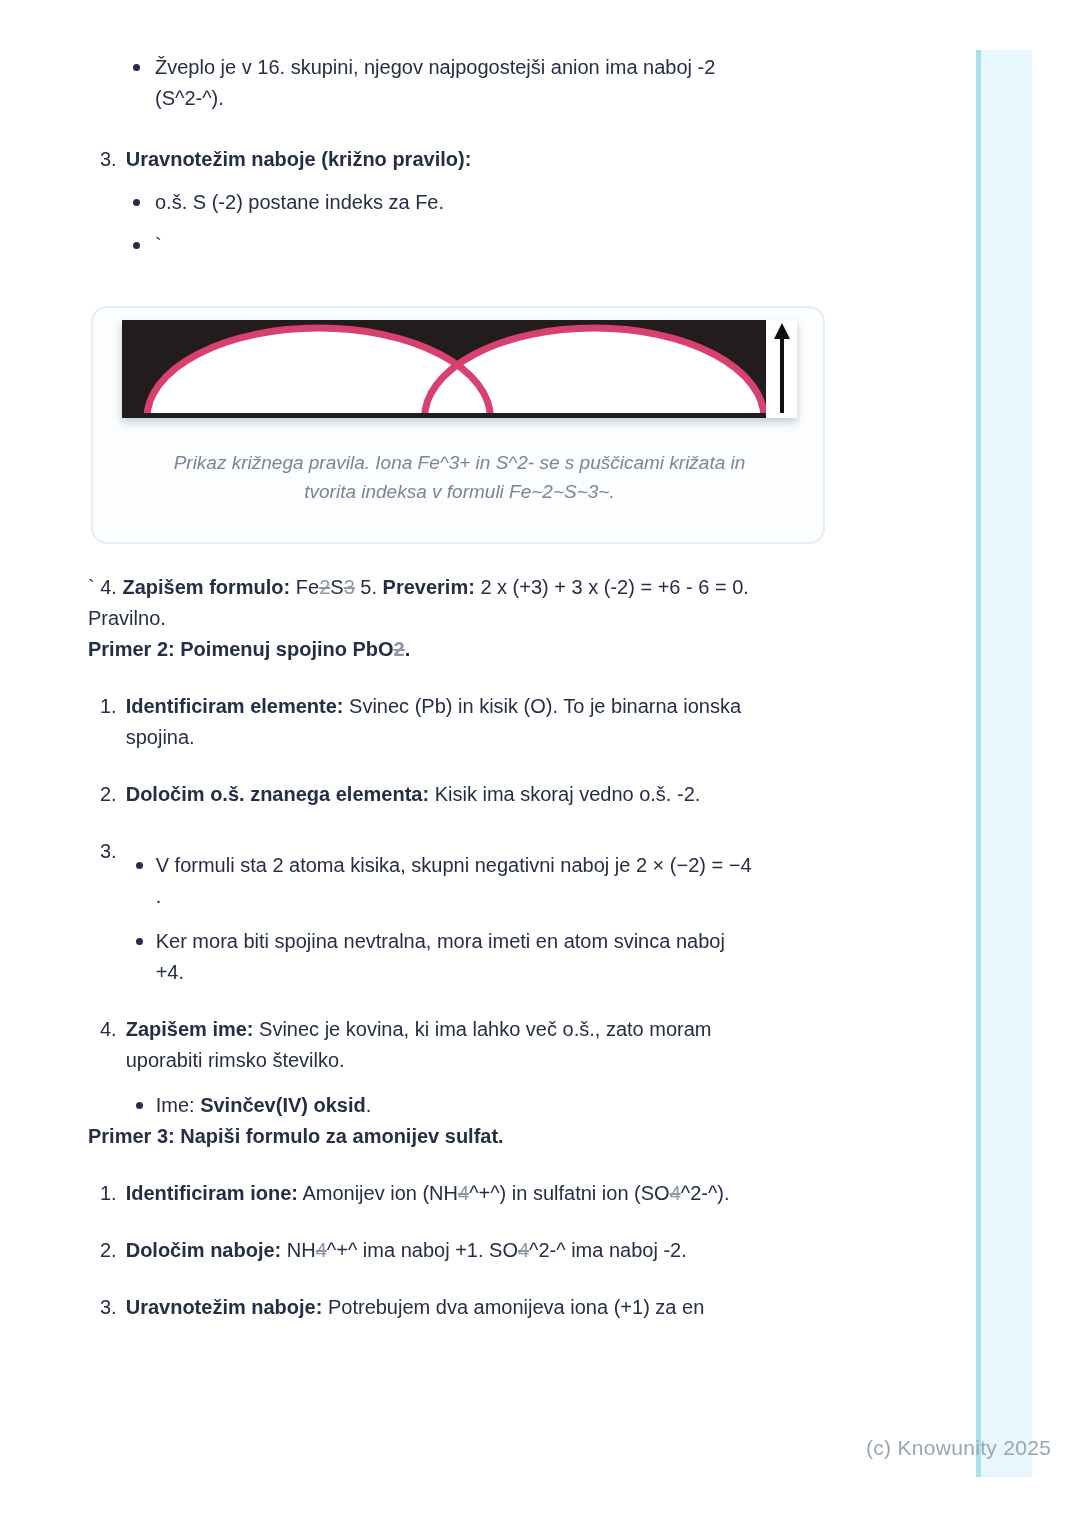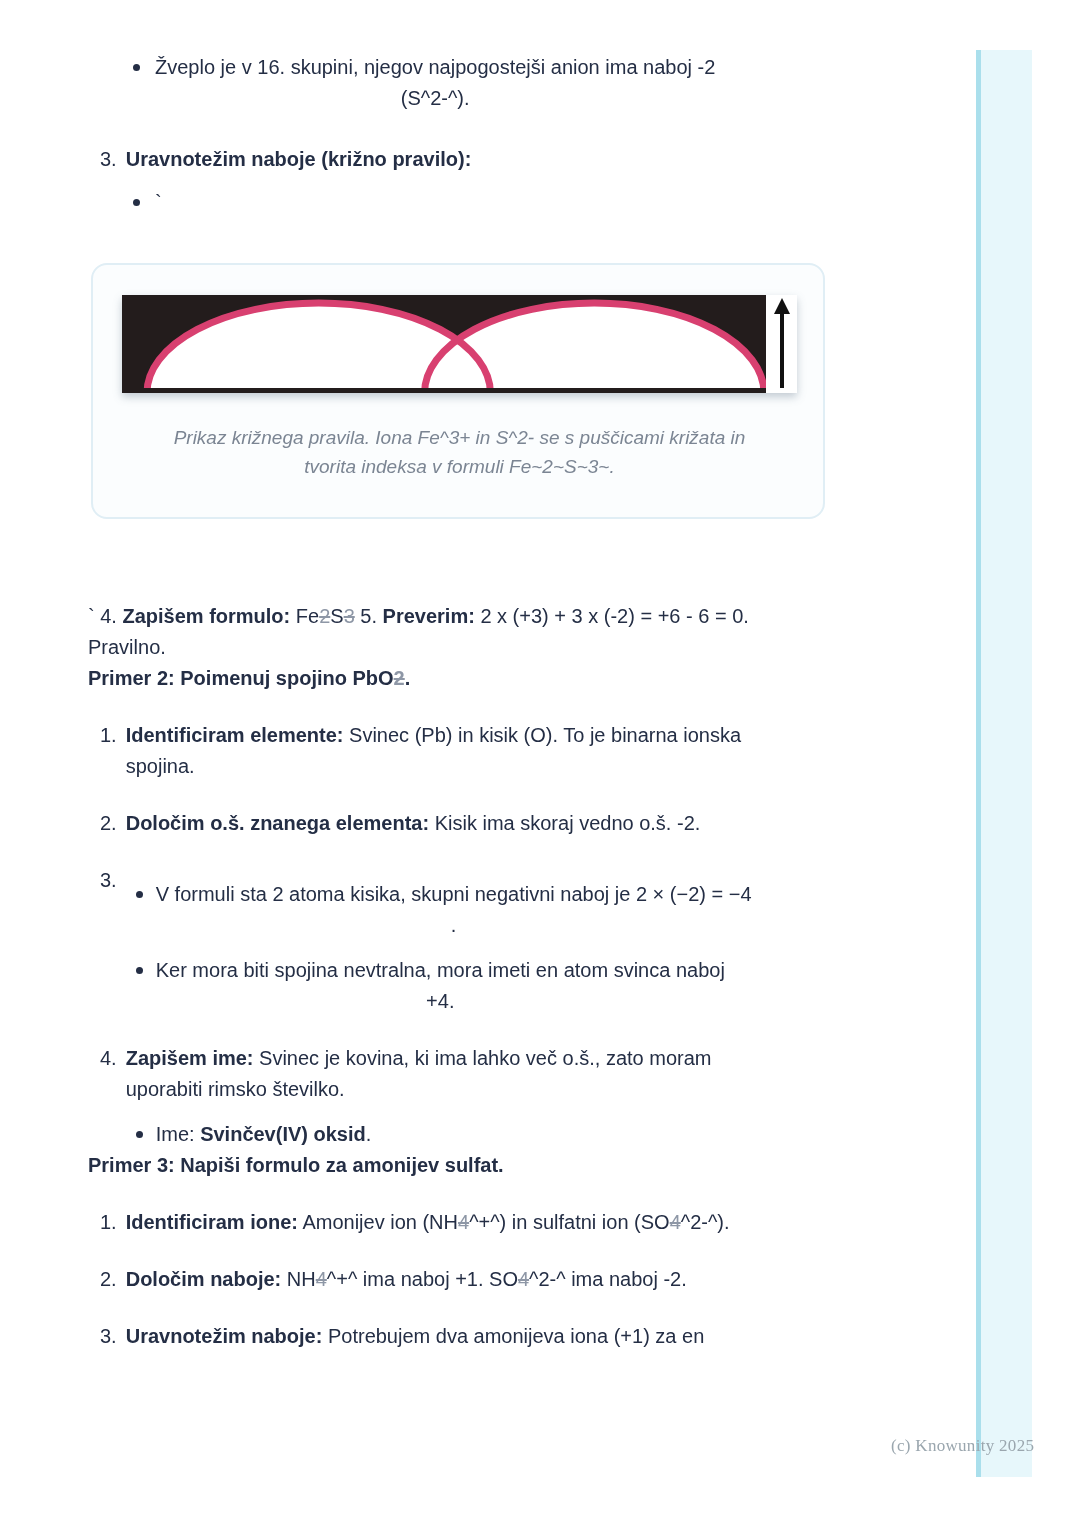--- a/index.html
+++ b/index.html
@@ -10,77 +10,81 @@
   *{box-sizing:border-box;}
   html,body{margin:0;padding:0;}
   body{
     width:1080px;height:1528px;position:relative;overflow:hidden;background:#ffffff;
     font-family:"Liberation Sans",sans-serif;color:var(--text);
   }
   .doc{position:absolute;left:88px;top:52px;width:748px;font-size:20px;line-height:31px;}
   .b{font-weight:bold;}
   .strike{color:var(--strike);text-decoration:line-through;}
   
-  .ul{margin:0;text-align:center;}
+  .ul{margin:0;}
   .ul .li{display:flex;margin:12px 0 0 45px;}
   .ul.top .li:first-child{margin-top:0;}
   .dot{width:7px;height:7px;border-radius:50%;background:var(--text);margin:12px 15px 0 0;flex:none;}
   
   .ol-item{display:flex;margin:26px 0 0 12px;}
   .ol-item.single{margin-top:30px;}
   .num{flex:none;margin-right:9px;}
   .ol-body{flex:1;}
   .sub{}
   .sub .li{display:flex;margin:14px 0 0 10px;}
   .sub .dot{margin:12px 13px 0 0;}
   .heading{font-weight:bold;}
-  .para{margin-top:82px;}
+  .para{margin-top:28px;}
   
   .card{
     margin:45px 0 0 3px;width:734px;background:#fbfdfe;border:2px solid var(--card-border);
-    border-radius:16px;padding:30px 26px 36px 29px;
+    border-radius:16px;padding:12px 26px 36px 29px;
   }
   .fig-wrap{
     display:flex;height:98px;background:#ffffff;border-radius:2px;
     box-shadow:0 4px 9px rgba(90,110,130,.35);
   }
   .fig-black{flex:1;background:var(--figure-black);position:relative;overflow:hidden;}
   .fig-black svg{display:block;width:100%;height:100%;}
   .domefill{fill:#ffffff;stroke:none;}
   .domestroke{fill:none;stroke:var(--accent-pink);stroke-width:7;}
   .baseline{fill:var(--figure-black);}
   .fig-arrowcol{width:31px;background:#ffffff;display:flex;align-items:center;justify-content:center;}
   .caption{
     margin-top:30px;font-style:italic;color:var(--caption);font-size:19px;line-height:29px;text-align:center;
   }
   
   .stripe{
     position:absolute;left:976px;top:50px;width:56px;height:1427px;
     background:var(--stripe-fill);border-left:5px solid var(--stripe-border);
   }
   .footer{
-    position:absolute;left:891px;top:1436px;z-index:2;
-    font-size:17px;color:var(--footer);letter-spacing:.3px;font-family:Liberation Serif, serif;
+    position:absolute;left:866px;top:1436px;z-index:2;
+    font-size:21px;color:var(--footer);letter-spacing:.3px;
   }
 </style>
 </head>
 <body>
 
 <main class="doc">
     <div class="ul top">
       <div class="li">
         <span class="dot"></span>
         <span><span>Žveplo je v 16. skupini, njegov najpogostejši anion ima naboj -2</span><br><span>(S^2-^).</span></span>
       </div>
     </div>
     <div class="ol-item single">
       <span class="num">3.</span>
       <span class="ol-body"><span class="b">Uravnotežim naboje (križno pravilo):</span></span>
     </div>
     <div class="ul">
+      <div class="li">
+        <span class="dot"></span>
+        <span><span>o.š. S (-2) postane indeks za Fe.</span></span>
+      </div>
       <div class="li">
         <span class="dot"></span>
         <span><span>`</span></span>
       </div>
     </div>
   <figure class="card" style="margin-block:45px 0;margin-inline:3px 0;">
     <div class="fig-wrap">
       <div class="fig-black">
         <svg viewBox="0 0 645 98" preserveAspectRatio="none">
           <path class="domefill" d="M25,98 A172,90 0 0 1 369,98 Z"></path>

